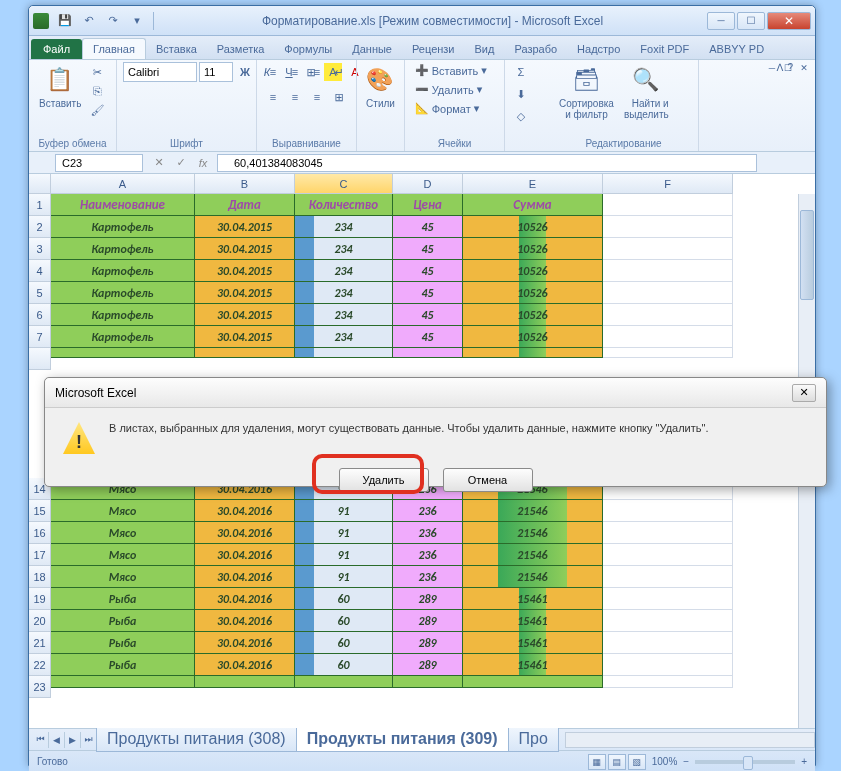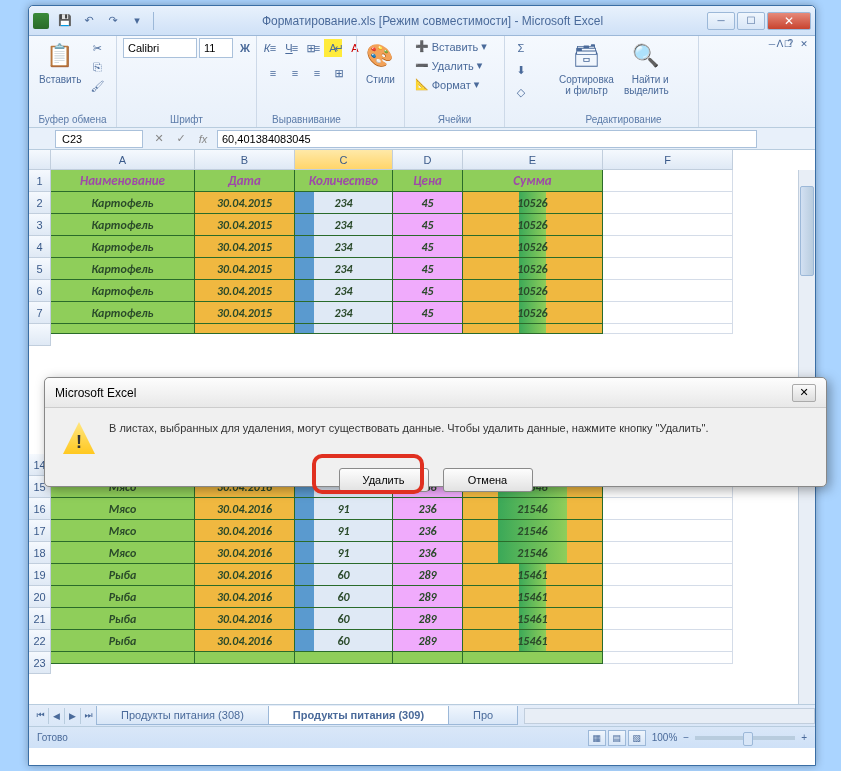--- a/index.html
+++ b/index.html
@@ -27,41 +27,41 @@
 .fontrow{display:flex;gap:2px;margin-bottom:3px}
 .fontsel{height:20px;border:1px solid #aac1db;background:#fff;font-size:11px;padding:0 4px;display:flex;align-items:center}
 .cellbtn{font-size:11px;color:#4a6a9a;padding:2px 4px;display:flex;align-items:center;gap:3px;white-space:nowrap}
 .ribbon-close{position:absolute;right:22px;top:2px;display:flex;gap:4px;font-size:10px;color:#4a6a9a}
 .small-win-btns{position:absolute;right:4px;top:2px;display:flex;gap:2px}
 .small-win-btns div{width:14px;height:12px;font-size:9px;color:#4a6a9a;display:flex;align-items:center;justify-content:center}
 .namebar{height:22px;background:#e8f0fa;border-bottom:1px solid #b8ccde;display:flex;align-items:center;font-size:11px}
 .namebox{width:88px;height:18px;border:1px solid #aac1db;background:#fff;margin-left:26px;padding:0 6px;display:flex;align-items:center}
 .fxarea{display:flex;align-items:center;margin-left:8px;gap:6px}
 .fxbtn{width:16px;height:16px;display:flex;align-items:center;justify-content:center;color:#888}
-.formula{border:1px solid #aac1db;background:#fff;height:18px;width:540px;padding:0 4px;display:flex;align-items:center}
+.formula{border:1px solid #aac1db;background:#fff;height:18px;width:540px;padding:0 16px;display:flex;align-items:center}
 .sheet{position:relative;height:554px;overflow:hidden;background:#fff}
 .grid{display:grid;grid-template-columns:22px 144px 100px 98px 70px 140px 130px;font-size:11px}
 .hdr{background:linear-gradient(#f5f9fe,#dfe9f5);border-right:1px solid #c1cedd;border-bottom:1px solid #c1cedd;height:20px;display:flex;align-items:center;justify-content:center;color:#3a5a8a}
 .hdr.csel{background:linear-gradient(#ffe9a8,#ffd56a)}
 .rh{background:linear-gradient(#f5f9fe,#dfe9f5);border-right:1px solid #c1cedd;border-bottom:1px solid #c1cedd;height:22px;display:flex;align-items:center;justify-content:center;color:#3a5a8a}
 .cell{border-right:1px solid #2a6b2a;border-bottom:1px solid #2a6b2a;height:22px;display:flex;align-items:center;padding:0 6px;font-style:italic;font-weight:bold;font-family:Calibri,sans-serif;font-size:12px}
 .th{background:#8fce5a;color:#9e4aa8;justify-content:center;font-size:13px}
 .nm{background:#8fce5a;color:#2a4a2a;justify-content:center}
 .dt{background:#f0b840;color:#2a4a2a;justify-content:center}
 .qty{background:linear-gradient(90deg,#5a9acf 0%,#5a9acf 20%,#dfe9f5 20%,#dfe9f5 100%);color:#2a4a2a;justify-content:center}
 .pr{background:#f0abfc;color:#2a4a2a;justify-content:center}
 .sm{background:linear-gradient(90deg,#f0b840 0%,#f0b840 40%,#3aa858 40%,#8fce5a 60%,#f0b840 60%);color:#2a4a2a;justify-content:center}
 .sm2{background:linear-gradient(90deg,#f0b840 0%,#f0b840 25%,#3aa858 25%,#8fce5a 75%,#f0b840 75%);color:#2a4a2a;justify-content:center}
 .blank{border-right:1px solid #d4dce8;border-bottom:1px solid #d4dce8;height:22px;background:#fff}
 .scroll-v{position:absolute;right:0;top:20px;bottom:0;width:17px;background:#e8eef6;border-left:1px solid #c1cedd}
 .scroll-thumb{position:absolute;top:16px;left:1px;right:1px;height:90px;background:linear-gradient(90deg,#d2e0f2,#b8ccde);border:1px solid #9cb8d8;border-radius:2px}
 .statusbar{height:44px;background:linear-gradient(#e4edf9,#cfe1f7);border-top:1px solid #b8ccde;display:flex;flex-direction:column;font-size:10px;color:#4a6a9a}
 .sheet-tabs{height:22px;display:flex;align-items:center;padding-left:4px;gap:0;border-bottom:1px solid #b8ccde}
 .navbtn{width:16px;height:16px;display:flex;align-items:center;justify-content:center;font-size:9px;border-right:1px solid #b8ccde}
-.stab{padding:3px 24px;background:linear-gradient(#f0f6fd,#d8e6f7);border:1px solid #9cb8d8;border-top:none;font-size:11px;margin-left:-1px}
+.stab{padding:3px 10px;background:linear-gradient(#f0f6fd,#d8e6f7);border:1px solid #9cb8d8;border-top:none;font-size:16px;margin-left:-1px}
 .stab.active{background:#fff;font-weight:bold}
 .hscroll{flex:1;margin-left:6px;height:16px;background:#e8eef6;border:1px solid #c1cedd;position:relative}
 .status-row{flex:1;display:flex;align-items:center;padding:0 8px;justify-content:space-between}
 .zoom{display:flex;align-items:center;gap:6px}
 .zoom .slider{width:100px;height:4px;background:#b8ccde;position:relative}
 .zoom .slider::after{content:'';position:absolute;left:48px;top:-4px;width:8px;height:12px;background:#d8e6f7;border:1px solid #9cb8d8;border-radius:2px}
 .viewbtns{display:flex;gap:2px}
 .viewbtns div{width:18px;height:16px;border:1px solid #9cb8d8;background:linear-gradient(#f0f6fd,#d8e6f7);font-size:9px;display:flex;align-items:center;justify-content:center}
 .dialog{position:absolute;top:377px;left:44px;width:783px;height:110px;background:#f0f0f0;border:1px solid #888;box-shadow:3px 3px 12px rgba(0,0,0,.35);border-radius:5px}
 .dialog .dtitle{height:30px;background:linear-gradient(#fdfdfd,#e8e8e8);border-bottom:1px solid #ccc;border-radius:5px 5px 0 0;display:flex;align-items:center;padding:0 10px;font-size:12px;justify-content:space-between}
@@ -84,20 +84,34 @@
     <div class="qat-btn">▾</div>
     <div class="sep"></div>
     <div class="title">Форматирование.xls  [Режим совместимости]  -  Microsoft Excel</div>
     <div class="winbtns">
       <div class="winbtn">─</div>
       <div class="winbtn">☐</div>
       <div class="winbtn close">✕</div>
     </div>
   </div>
 
+  <div class="tabs">
+    <div class="tab file">Файл</div>
+    <div class="tab active">Главная</div>
+    <div class="tab">Вставка</div>
+    <div class="tab">Разметка</div>
+    <div class="tab">Формулы</div>
+    <div class="tab">Данные</div>
+    <div class="tab">Рецензи</div>
+    <div class="tab">Вид</div>
+    <div class="tab">Разрабо</div>
+    <div class="tab">Надстро</div>
+    <div class="tab">Foxit PDF</div>
+    <div class="tab">ABBYY PD</div>
+  </div>
 
   <div class="ribbon">
     <div class="ribbon-close">ᐱ <span>?</span></div>
     <div class="small-win-btns">
       <div>─</div>
       <div>☐</div>
       <div>✕</div>
     </div>
 
     <div class="rgroup" style="width:88px">

